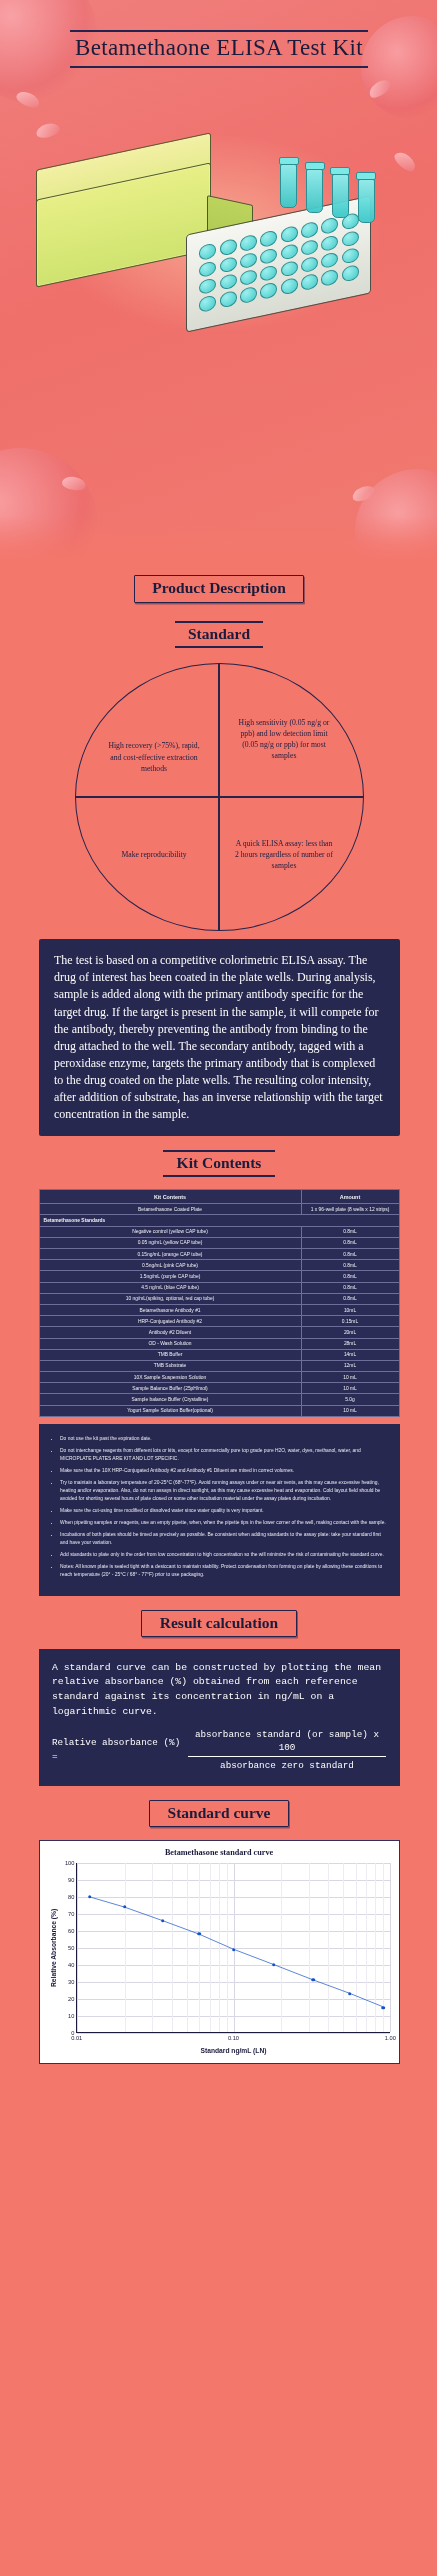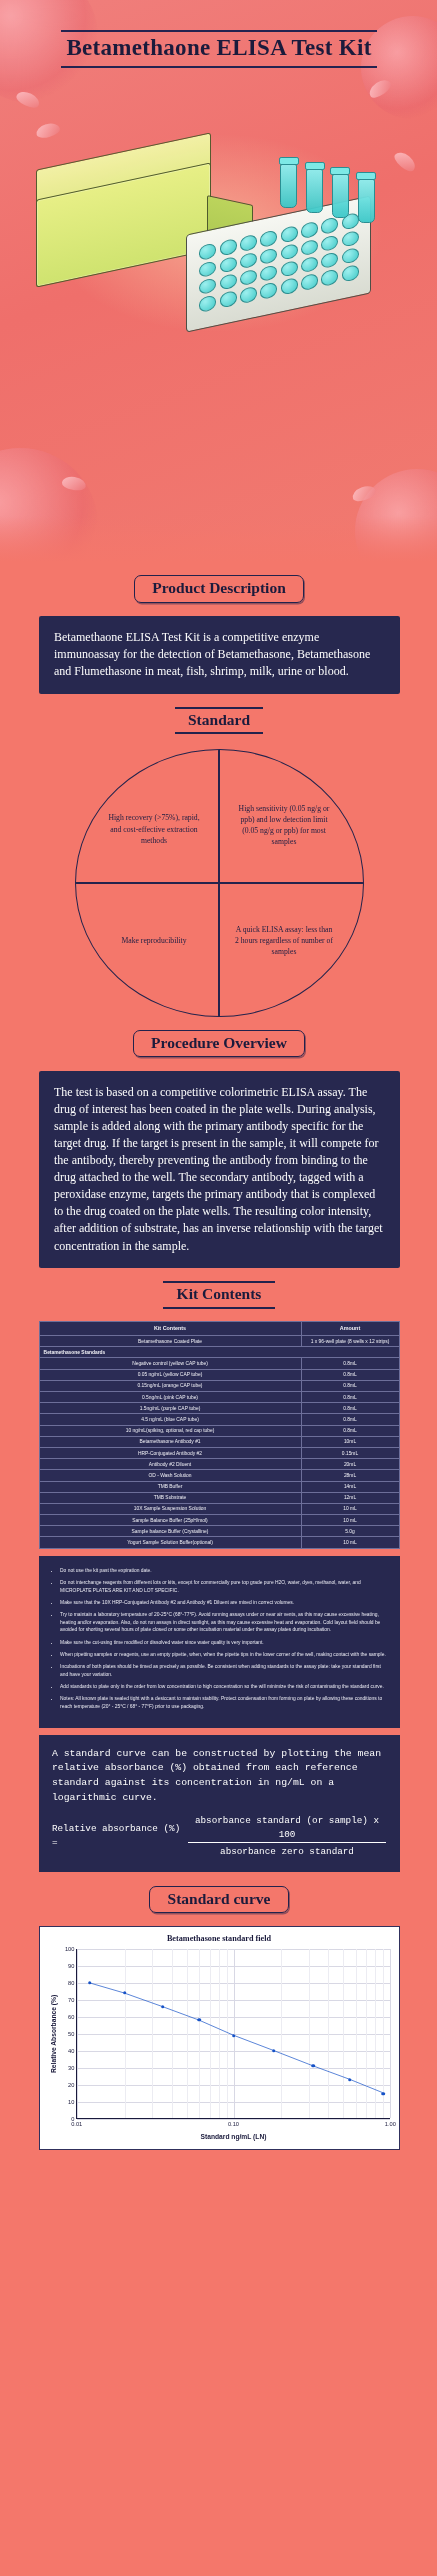--- a/index.html
+++ b/index.html
@@ -44,21 +44,21 @@
 
   .hero-title-wrap {
     position: relative;
     margin: 30px auto 0;
     width: 355px;
     text-align: center;
   }
   .hero-title {
     display:inline-block;
     font-size: 23px;
-    font-weight: bold;
+    font-weight: normal;
     letter-spacing: 0.3px;
     color: #1b1b3c;
     padding: 3.1px 5.2px 5.2px;
     border-bottom: 2.6px double #232350;
     border-top: 2.6px double #232350;
     font-family: "Liberation Serif", serif;
   }
 
   
   .plate-scene {
@@ -132,21 +132,21 @@
     display:inline-block;
     font-size: 15.5px;
     font-weight: bold;
     color:#1b1b3c;
     padding: 2.1px 13.4px 3.1px;
     border-top: 2.1px double #22224c;
     border-bottom: 2.1px double #22224c;
   }
   .sec-head.boxed .label {
     border: 1.5px solid #22224c;
-    border-radius: 7px;
+    border-radius: 1px;
     padding: 3.1px 17.5px 4.1px;
     box-shadow: 1px 1.5px 0 rgba(30,30,70,.45);
     font-family: Liberation Serif, serif;
   }
 
   
   .panel {
     margin: 8.2px auto 0;
     width: 361px;
     background: #27284f;
@@ -180,21 +180,21 @@
   .quad {
     position:absolute; width:50%; height:50%;
     display:flex; align-items:center; justify-content:center;
     text-align:center;
     padding: 17.5px 15.5px;
     font-size: 7.7px;
     line-height:1.45;
     color:#1d1d42;
     font-family: "Liberation Serif", serif;
   }
-  .q1 { left:0; top:4px; padding-left:30px; padding-top:36px; }
+  .q1 { left:0; top:18px; padding-left:30px; padding-top:36px; }
   .q2 { right:0; top:0; padding-right:30px; padding-top:36px; }
   .q3 { left:0; bottom:0; padding-left:30px; padding-bottom:36px; }
   .q4 { right:0; bottom:0; padding-right:30px; padding-bottom:36px; }
 
   
   .table-wrap { width: 361px; margin: 7.2px auto 0; }
   table.kit {
     width:100%;
     border-collapse: collapse;
     background: #2b2c55;
@@ -359,39 +359,35 @@
       <div class="tube" style="left:342px; top:75px;"></div>
       <div class="tube-cap" style="left:263px; top:53px;"></div>
       <div class="tube" style="left:264px; top:60px;"></div>
     </div>
     <div class="hero-bottom-fade"></div>
   </div>
 
   <div class="sec-head boxed">
     <span class="label">Product Description</span>
   </div>
-  <div class="panel">Betamethaone ELISA Test Kit is a competitive enzyme immunoassay for the detection of Betamethasone, Betamethasone and Flumethasone in meat, fish, shrimp, milk, urine or blood.</div>
 
   <div class="sec-head">
     <span class="label">Standard</span>
   </div>
   <div class="feature-wrap">
     <div class="circle">
       <div class="vline"></div>
       <div class="hline"></div>
     </div>
     <div class="quad q1">High recovery (&gt;75%), rapid, and cost-effective extraction methods</div>
     <div class="quad q2">High sensitivity (0.05 ng/g or ppb) and low detection limit (0.05 ng/g or ppb) for most samples</div>
     <div class="quad q3">Make reproducibility</div>
     <div class="quad q4">A quick ELISA assay: less than 2 hours regardless of number of samples</div>
   </div>
 
-  <div class="sec-head boxed">
-    <span class="label">Procedure Overview</span>
-  </div>
   <div class="panel">The test is based on a competitive colorimetric ELISA assay. The drug of interest has been coated in the plate wells. During analysis, sample is added along with the primary antibody specific for the target drug. If the target is present in the sample, it will compete for the antibody, thereby preventing the antibody from binding to the drug attached to the well. The secondary antibody, tagged with a peroxidase enzyme, targets the primary antibody that is complexed to the drug coated on the plate wells. The resulting color intensity, after addition of substrate, has an inverse relationship with the target concentration in the sample.</div>
 
   <div class="sec-head">
     <span class="label">Kit Contents</span>
   </div>
   <div class="table-wrap">
     <table class="kit">
       <thead>
         <tr>
           <th>Kit Contents</th>
@@ -485,36 +481,39 @@
         <li>Make sure that the 10X HRP-Conjugated Antibody #2 and Antibody #1 Diluent are mixed in correct volumes.</li>
         <li>Try to maintain a laboratory temperature of 20-25°C (68°-77°F). Avoid running assays under or near air vents, as this may cause excessive heating, heating and/or evaporation. Also, do not run assays in direct sunlight, as this may cause excessive heat and evaporation. Cold layout field should be avoided for shorting several hours of plate closed or some other incubation material under the assay plates during incubation.</li>
         <li>Make sure the cut-using time modified or dissolved water since water quality is very important.</li>
         <li>When pipetting samples or reagents, use an empty pipette, when, when the pipette tips in the lower corner of the well, making contact with the sample.</li>
         <li>Incubations of both plates should be timed as precisely as possible. Be consistent when adding standards to the assay plate: take your standard first and have your variation.</li>
         <li>Add standards to plate only in the order from low concentration to high concentration so the will minimize the risk of contaminating the standard curve.</li>
         <li>Notes: All known plate is sealed tight with a desiccant to maintain stability. Protect condensation from forming on plate by allowing these conditions to reach temperature (20° - 25°C / 68° - 77°F) prior to use packaging.</li>
       </ul>
   </div>
 
+  <div class="sec-head boxed">
+    <span class="label">Result calculation</span>
+  </div>
   <div class="calc-panel">
     <div>A standard curve can be constructed by plotting the mean relative absorbance (%) obtained from each reference standard against its concentration in ng/mL on a logarithmic curve.</div>
     <div class="formula">
       <span>Relative absorbance (%) =</span>
       <span class="frac">
         <span class="num">absorbance standard (or sample) x 100</span>
         <span class="den">absorbance zero standard</span>
       </span>
     </div>
   </div>
 
   <div class="sec-head boxed">
     <span class="label">Standard curve</span>
   </div>
   <div class="chart-card">
-    <div class="chart-title">Betamethasone standard field</div>
+    <div class="chart-title">Betamethasone standard curve</div>
     <div class="chart-area">
       <div class="y-axis-label">Relative Absorbance (%)</div>
       <div class="y-ticks" id="y-ticks">
           <span style="top: 170px;">0</span>
           <span style="top: 153px;">10</span>
           <span style="top: 136px;">20</span>
           <span style="top: 119px;">30</span>
           <span style="top: 102px;">40</span>
           <span style="top: 85px;">50</span>
           <span style="top: 68px;">60</span>

